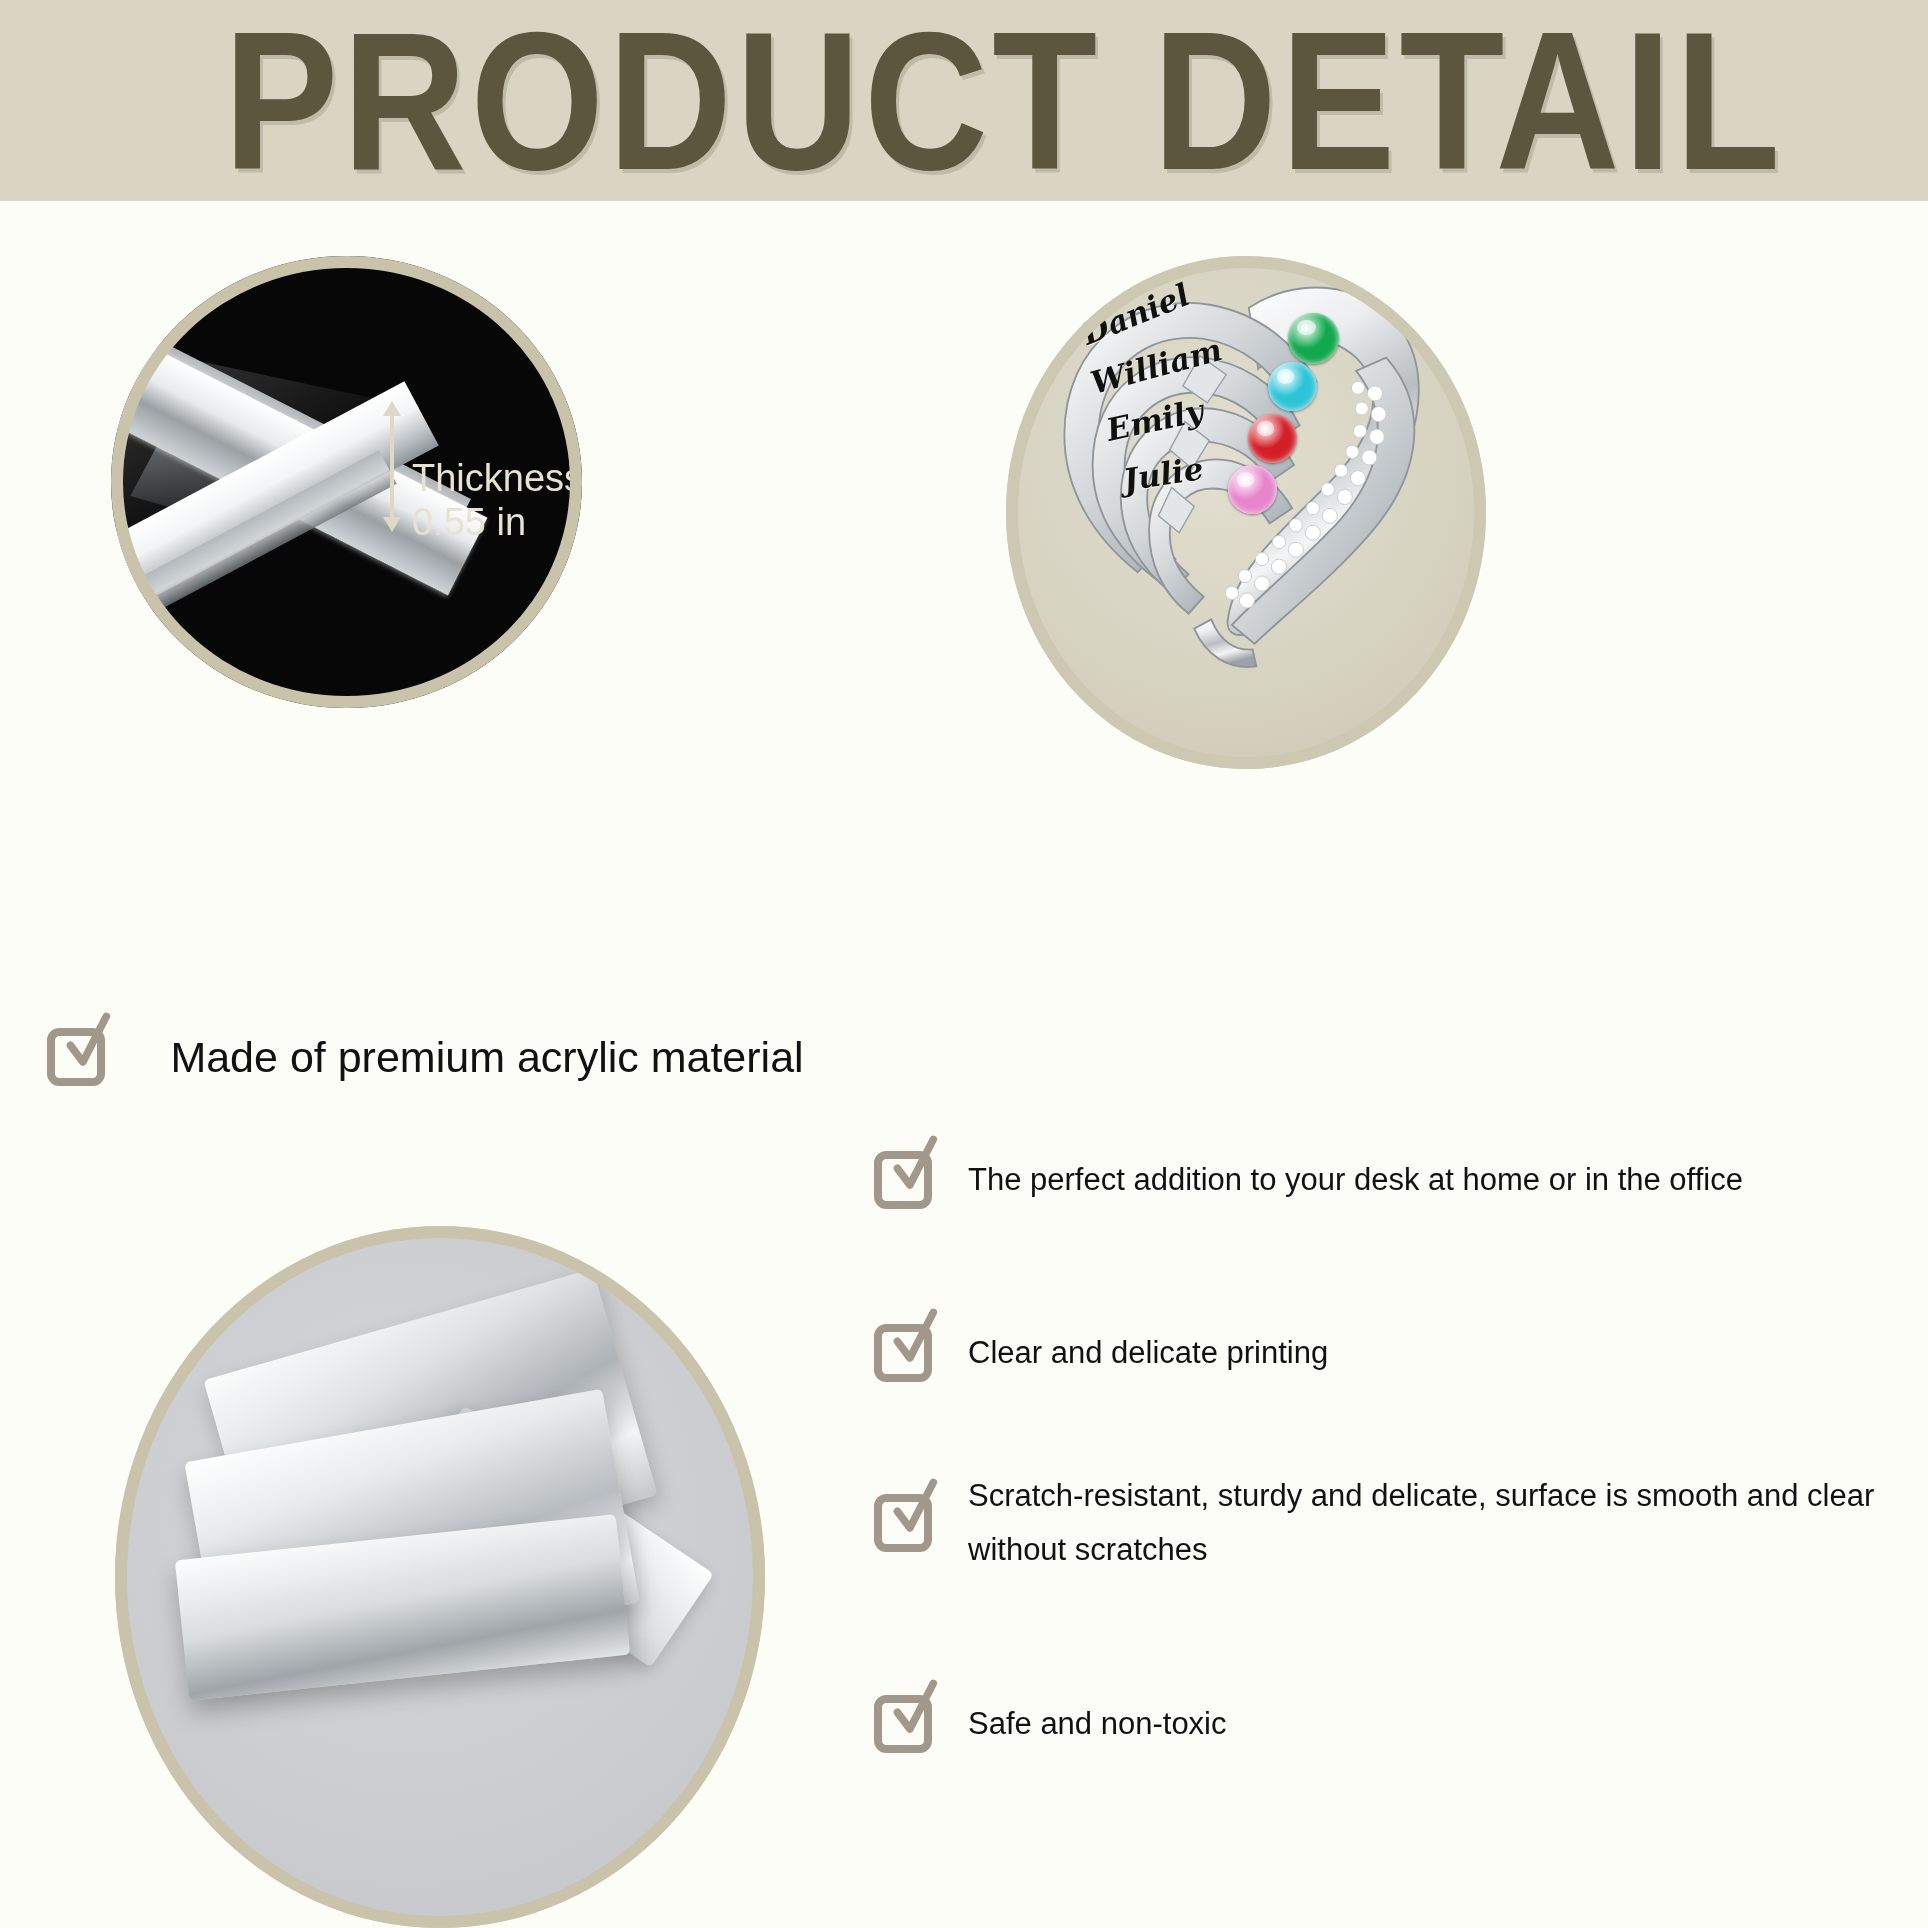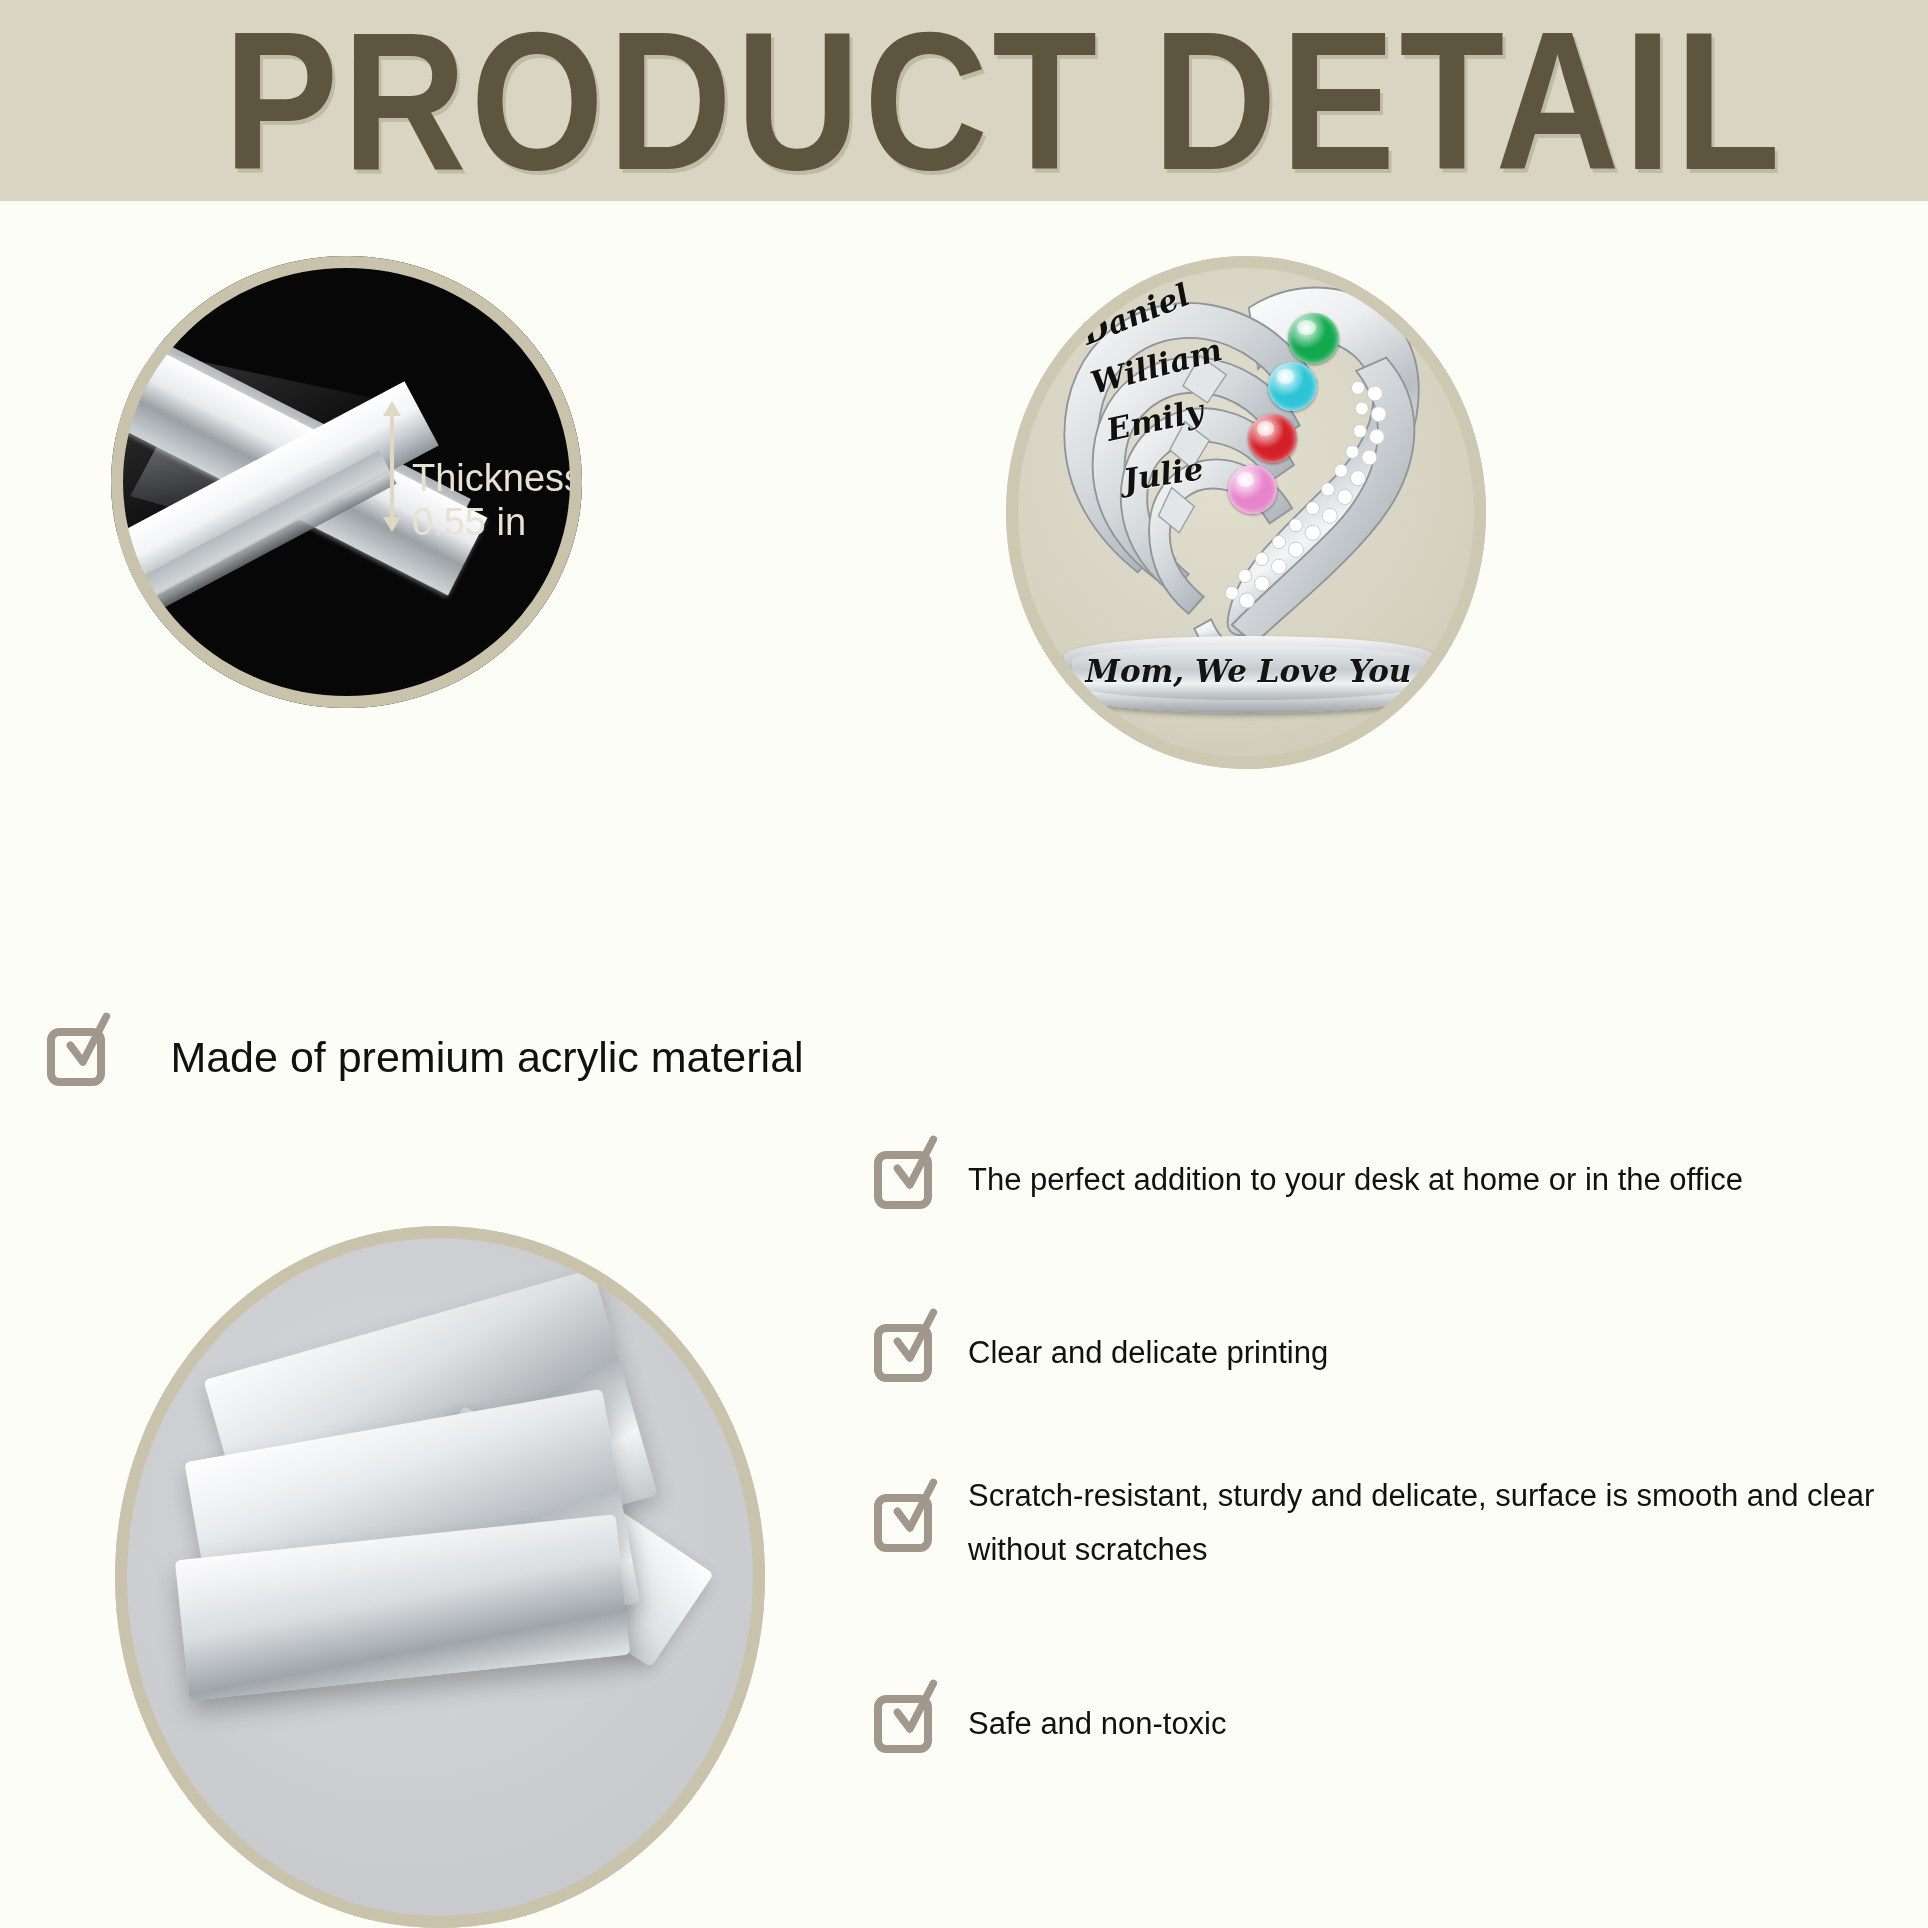--- a/index.html
+++ b/index.html
@@ -285,24 +285,20 @@
     <div class="name-label" id="name-0">Daniel</div>
     <div class="name-label" id="name-1">William</div>
     <div class="name-label" id="name-2">Emily</div>
     <div class="name-label" id="name-3">Julie</div>
 
     <div class="gem" id="gem-0" style="background: radial-gradient(circle at 35% 30%, rgb(255, 255, 255) 0%, rgb(17, 168, 78) 42%, rgb(17, 168, 78) 70%, rgba(0, 0, 0, 0.35) 100%);"></div>
     <div class="gem" id="gem-1" style="background: radial-gradient(circle at 35% 30%, rgb(255, 255, 255) 0%, rgb(46, 196, 216) 42%, rgb(46, 196, 216) 70%, rgba(0, 0, 0, 0.35) 100%);"></div>
     <div class="gem" id="gem-2" style="background: radial-gradient(circle at 35% 30%, rgb(255, 255, 255) 0%, rgb(211, 32, 40) 42%, rgb(211, 32, 40) 70%, rgba(0, 0, 0, 0.35) 100%);"></div>
     <div class="gem" id="gem-3" style="background: radial-gradient(circle at 35% 30%, rgb(255, 255, 255) 0%, rgb(232, 132, 204) 42%, rgb(232, 132, 204) 70%, rgba(0, 0, 0, 0.35) 100%);"></div>
 
-    <div class="base-band">
-      <div class="base-band-inner"></div>
-      <div class="base-text">Mom, We Love You</div>
-    </div>
   </div>
 </div>
 <div class="ring" id="ring-heart" style="border-color: rgb(205, 200, 178);"></div>
 
 <div class="check-item" id="bullet-left">
   <div class="checkbox" style="border-color: rgb(162, 151, 139);">
     <svg class="tick" viewBox="0 0 64 84">
       <path d="M8 44 L26 68 L60 2" fill="none" stroke="#a2978b" stroke-width="11" stroke-linecap="round" stroke-linejoin="round"></path>
     </svg>
   </div>

